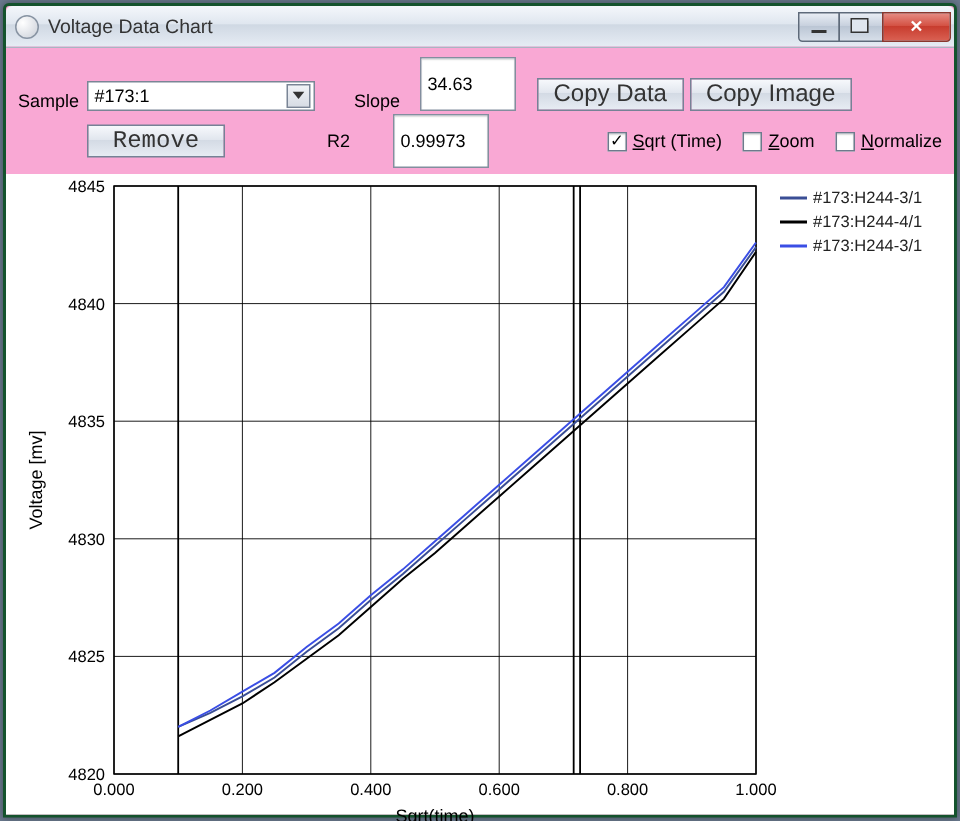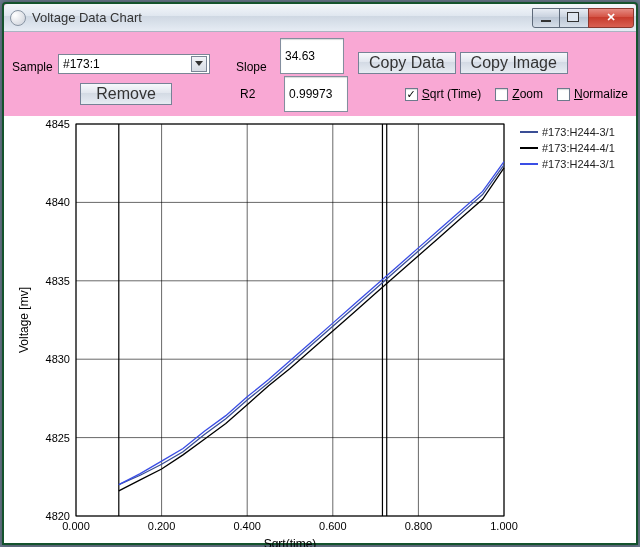--- a/index.html
+++ b/index.html
@@ -93,21 +93,21 @@
     font-family:inherit;font-size:12px;
   }
   .btn{
     height:22px;
     border:1px solid #768296;
     background:linear-gradient(#f7f9fc,#e1e6ee 45%,#d3dae4 46%,#e7ecf3);
     padding:0 10px;
     font-family:inherit;font-size:16px;color:#333;
     cursor:pointer;
   }
-  .remove-btn{width:92px;margin-left:68px;}
+  .remove-btn{width:92px;margin-left:46px;font-family:Liberation Mono, monospace;}
   .spacer{flex:1;}
   .chk{
     display:inline-flex;align-items:center;gap:4px;margin-left:10px;
     cursor:pointer;
   }
   .chk .box{
     width:13px;height:13px;border:1px solid #6d7a8c;
     box-shadow:inset 0 1px 1px rgba(0,0,0,.15);
     background:#fff;display:flex;align-items:center;justify-content:center;
     font-size:11px;line-height:1;

